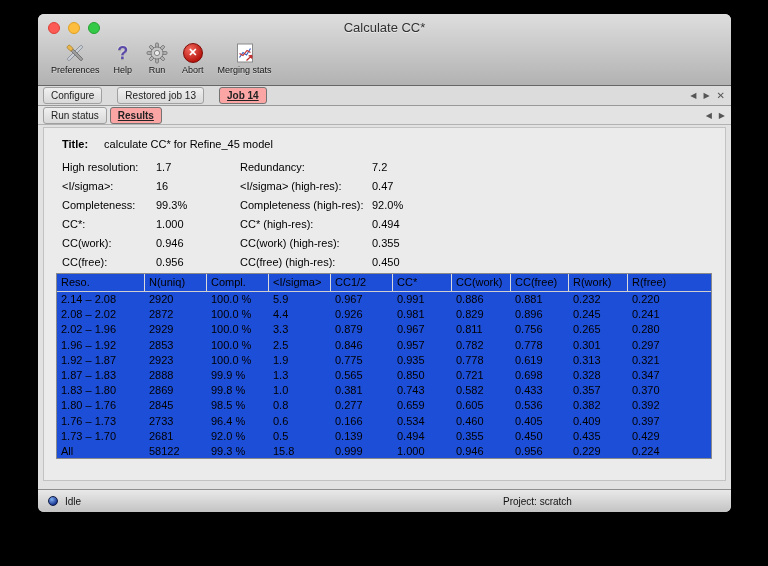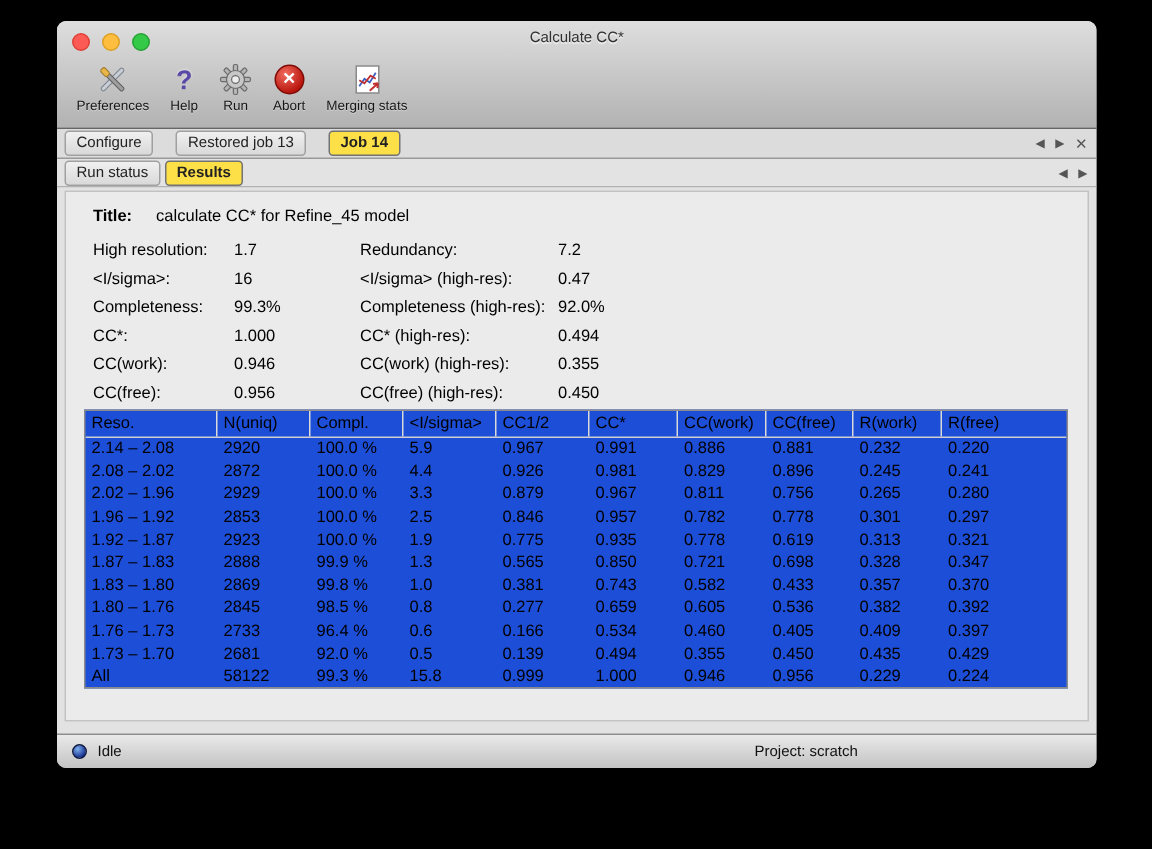--- a/index.html
+++ b/index.html
@@ -15,33 +15,33 @@
     display:flex;flex-direction:column;
   }
   
   .chrome{flex:0 0 auto;height:71px;background:linear-gradient(#dedede,#b2b2b2);border-bottom:1px solid #666;position:relative;}
   .titlebar{height:26px;position:relative;}
   .traffic{position:absolute;left:10px;top:8px;display:flex;gap:8px;}
   .light{width:12px;height:12px;border-radius:50%;box-sizing:border-box;}
   .light.red{background:#fc5a54;border:1px solid #dd4038;}
   .light.yellow{background:#fdbd3f;border:1px solid #dda023;}
   .light.green{background:#35c948;border:1px solid #25a233;}
-  .title{position:absolute;left:0;right:0;top:6px;text-align:center;font-size:10px;color:#303030;text-shadow:0 1px 0 rgba(255,255,255,.5);}
+  .title{position:absolute;left:0;right:0;top:6px;text-align:center;font-size:13px;color:#303030;text-shadow:0 1px 0 rgba(255,255,255,.5);}
   .toolbar{display:flex;align-items:flex-start;padding-left:10px;height:45px;}
   .tool{display:flex;flex-direction:column;align-items:center;margin-right:8px;padding:0 3px;}
   .ticon{height:25px;display:flex;align-items:center;justify-content:center;}
   .tlabel{font-size:9px;color:#161616;text-shadow:0 1px 0 rgba(255,255,255,.4);margin-top:0px;white-space:nowrap;}
   .help-glyph{font-size:18px;font-weight:bold;color:#5b49a8;text-shadow:0 0 2px #fff,0 1px 1px rgba(0,0,0,.3);line-height:20px;}
   .abort-badge{width:20px;height:20px;border-radius:50%;background:radial-gradient(circle at 35% 30%,#f26a5e,#b6130b 75%);border:1px solid #7e0b06;color:#fff;font-size:11px;font-weight:bold;display:flex;align-items:center;justify-content:center;box-sizing:border-box;}
   
   .tabrow{position:relative;display:flex;align-items:center;}
   .tabrow1{height:19px;background:#dcdcdc;border-bottom:1px solid #999;padding-left:5px;gap:15px;}
   .tabrow2{height:18px;background:#e3e3e3;border-bottom:1px solid #b2b2b2;padding-left:5px;gap:3px;}
   .tab{font-size:10px;line-height:11px;padding:2px 7px 2px;border:1px solid #a0a0a0;border-radius:3px;background:linear-gradient(#f0f0f0,#d9d9d9);color:#222;white-space:nowrap;}
-  .tab.active{background:#fde047;border-color:#737373;font-weight:bold;}
+  .tab.active{background:#fca5a5;border-color:#737373;font-weight:bold;text-decoration:underline;}
   .navbtns{position:absolute;right:6px;top:0;bottom:0;display:flex;align-items:center;gap:7px;font-size:8px;color:#555;}
   .sectionrow{height:16px;background:#e2e2e2;display:flex;align-items:center;padding-left:8px;font-size:10px;color:#222;}
   
   .main{flex:1;background:#e2e2e2;padding:2px 5px 8px 5px;position:relative;}
   .panel{position:relative;height:100%;box-sizing:border-box;border:1px solid #c2c2c2;background:#ebebeb;}
   .titleRow{position:absolute;left:18px;top:10px;font-size:11px;color:#000;}
   .titleRow .b{font-weight:bold;margin-right:16px;}
   .sgrid{position:absolute;left:18px;top:30px;display:grid;grid-template-columns:94px 84px 132px 90px;font-size:11px;color:#000;line-height:19px;}
   .b{font-weight:normal;}
   .display-btn{position:absolute;left:360px;top:66px;height:30px;display:flex;align-items:center;gap:7px;padding:0 12px;font-size:12px;color:#111;font-family:"Liberation Sans",sans-serif;background:linear-gradient(#ffffff,#e9e9e9);border:1px solid #979797;border-radius:4px;box-shadow:inset 0 1px 0 rgba(255,255,255,.8),0 1px 1px rgba(0,0,0,.15);}

